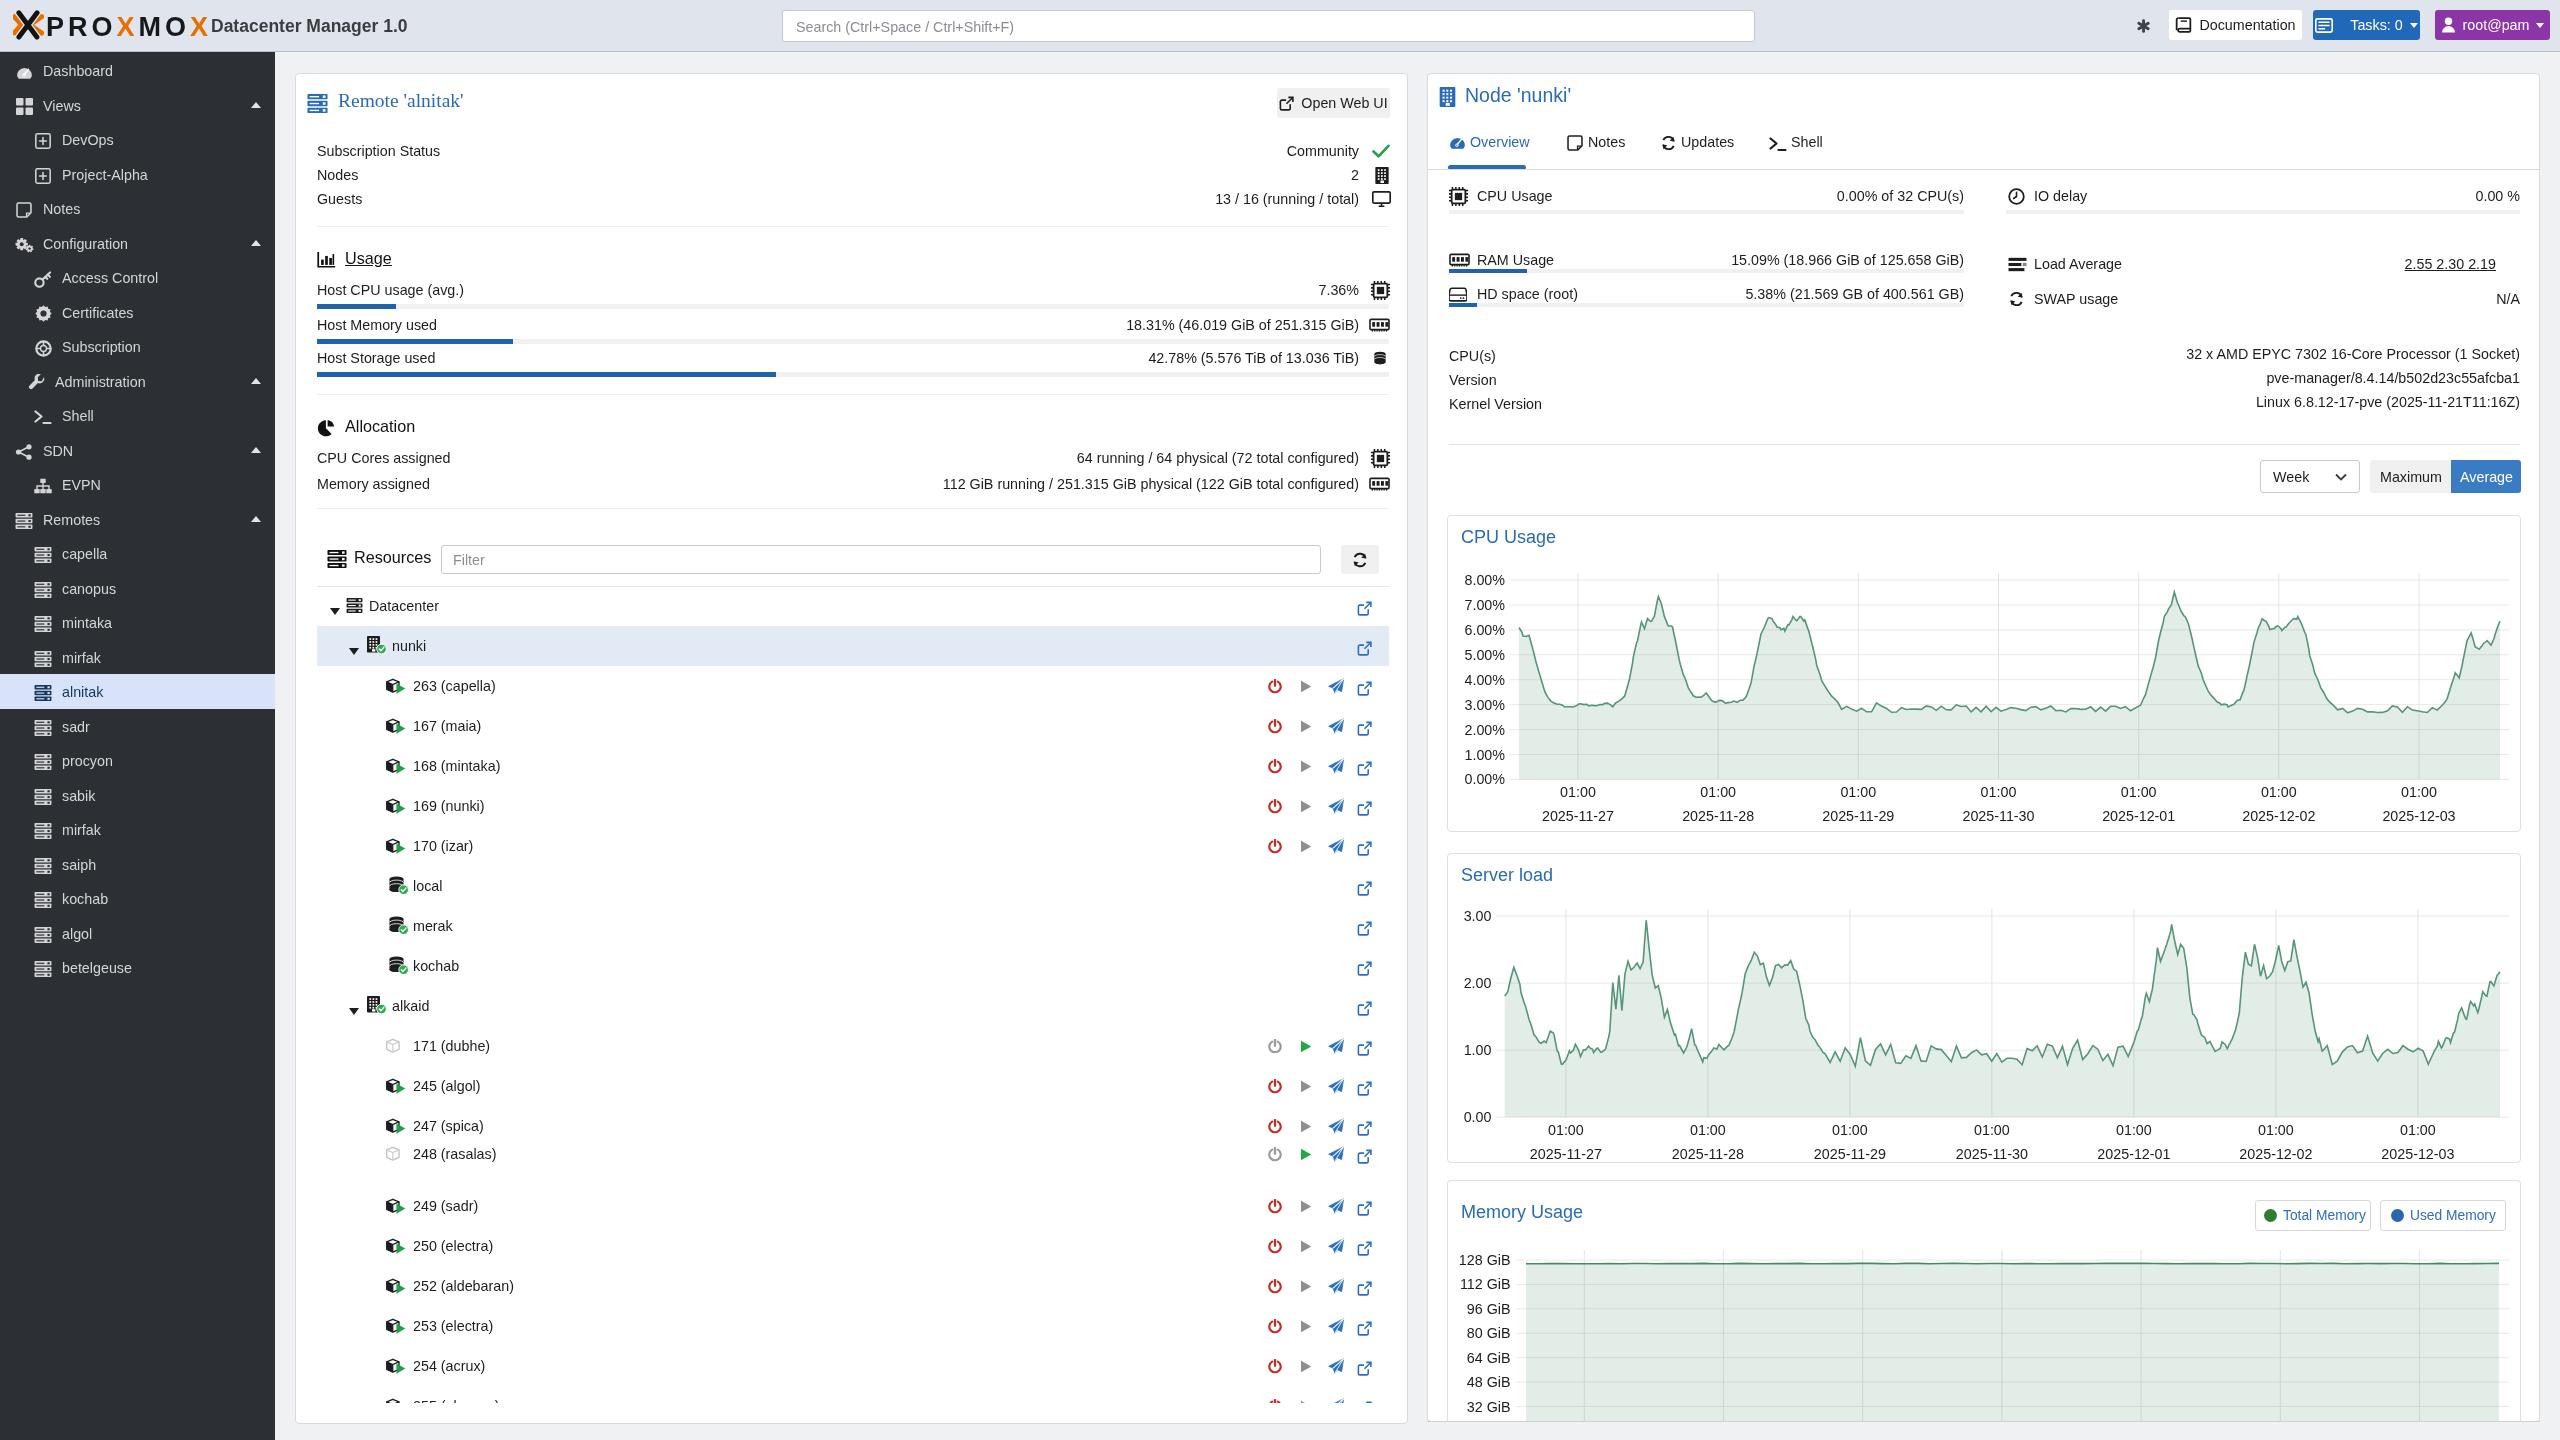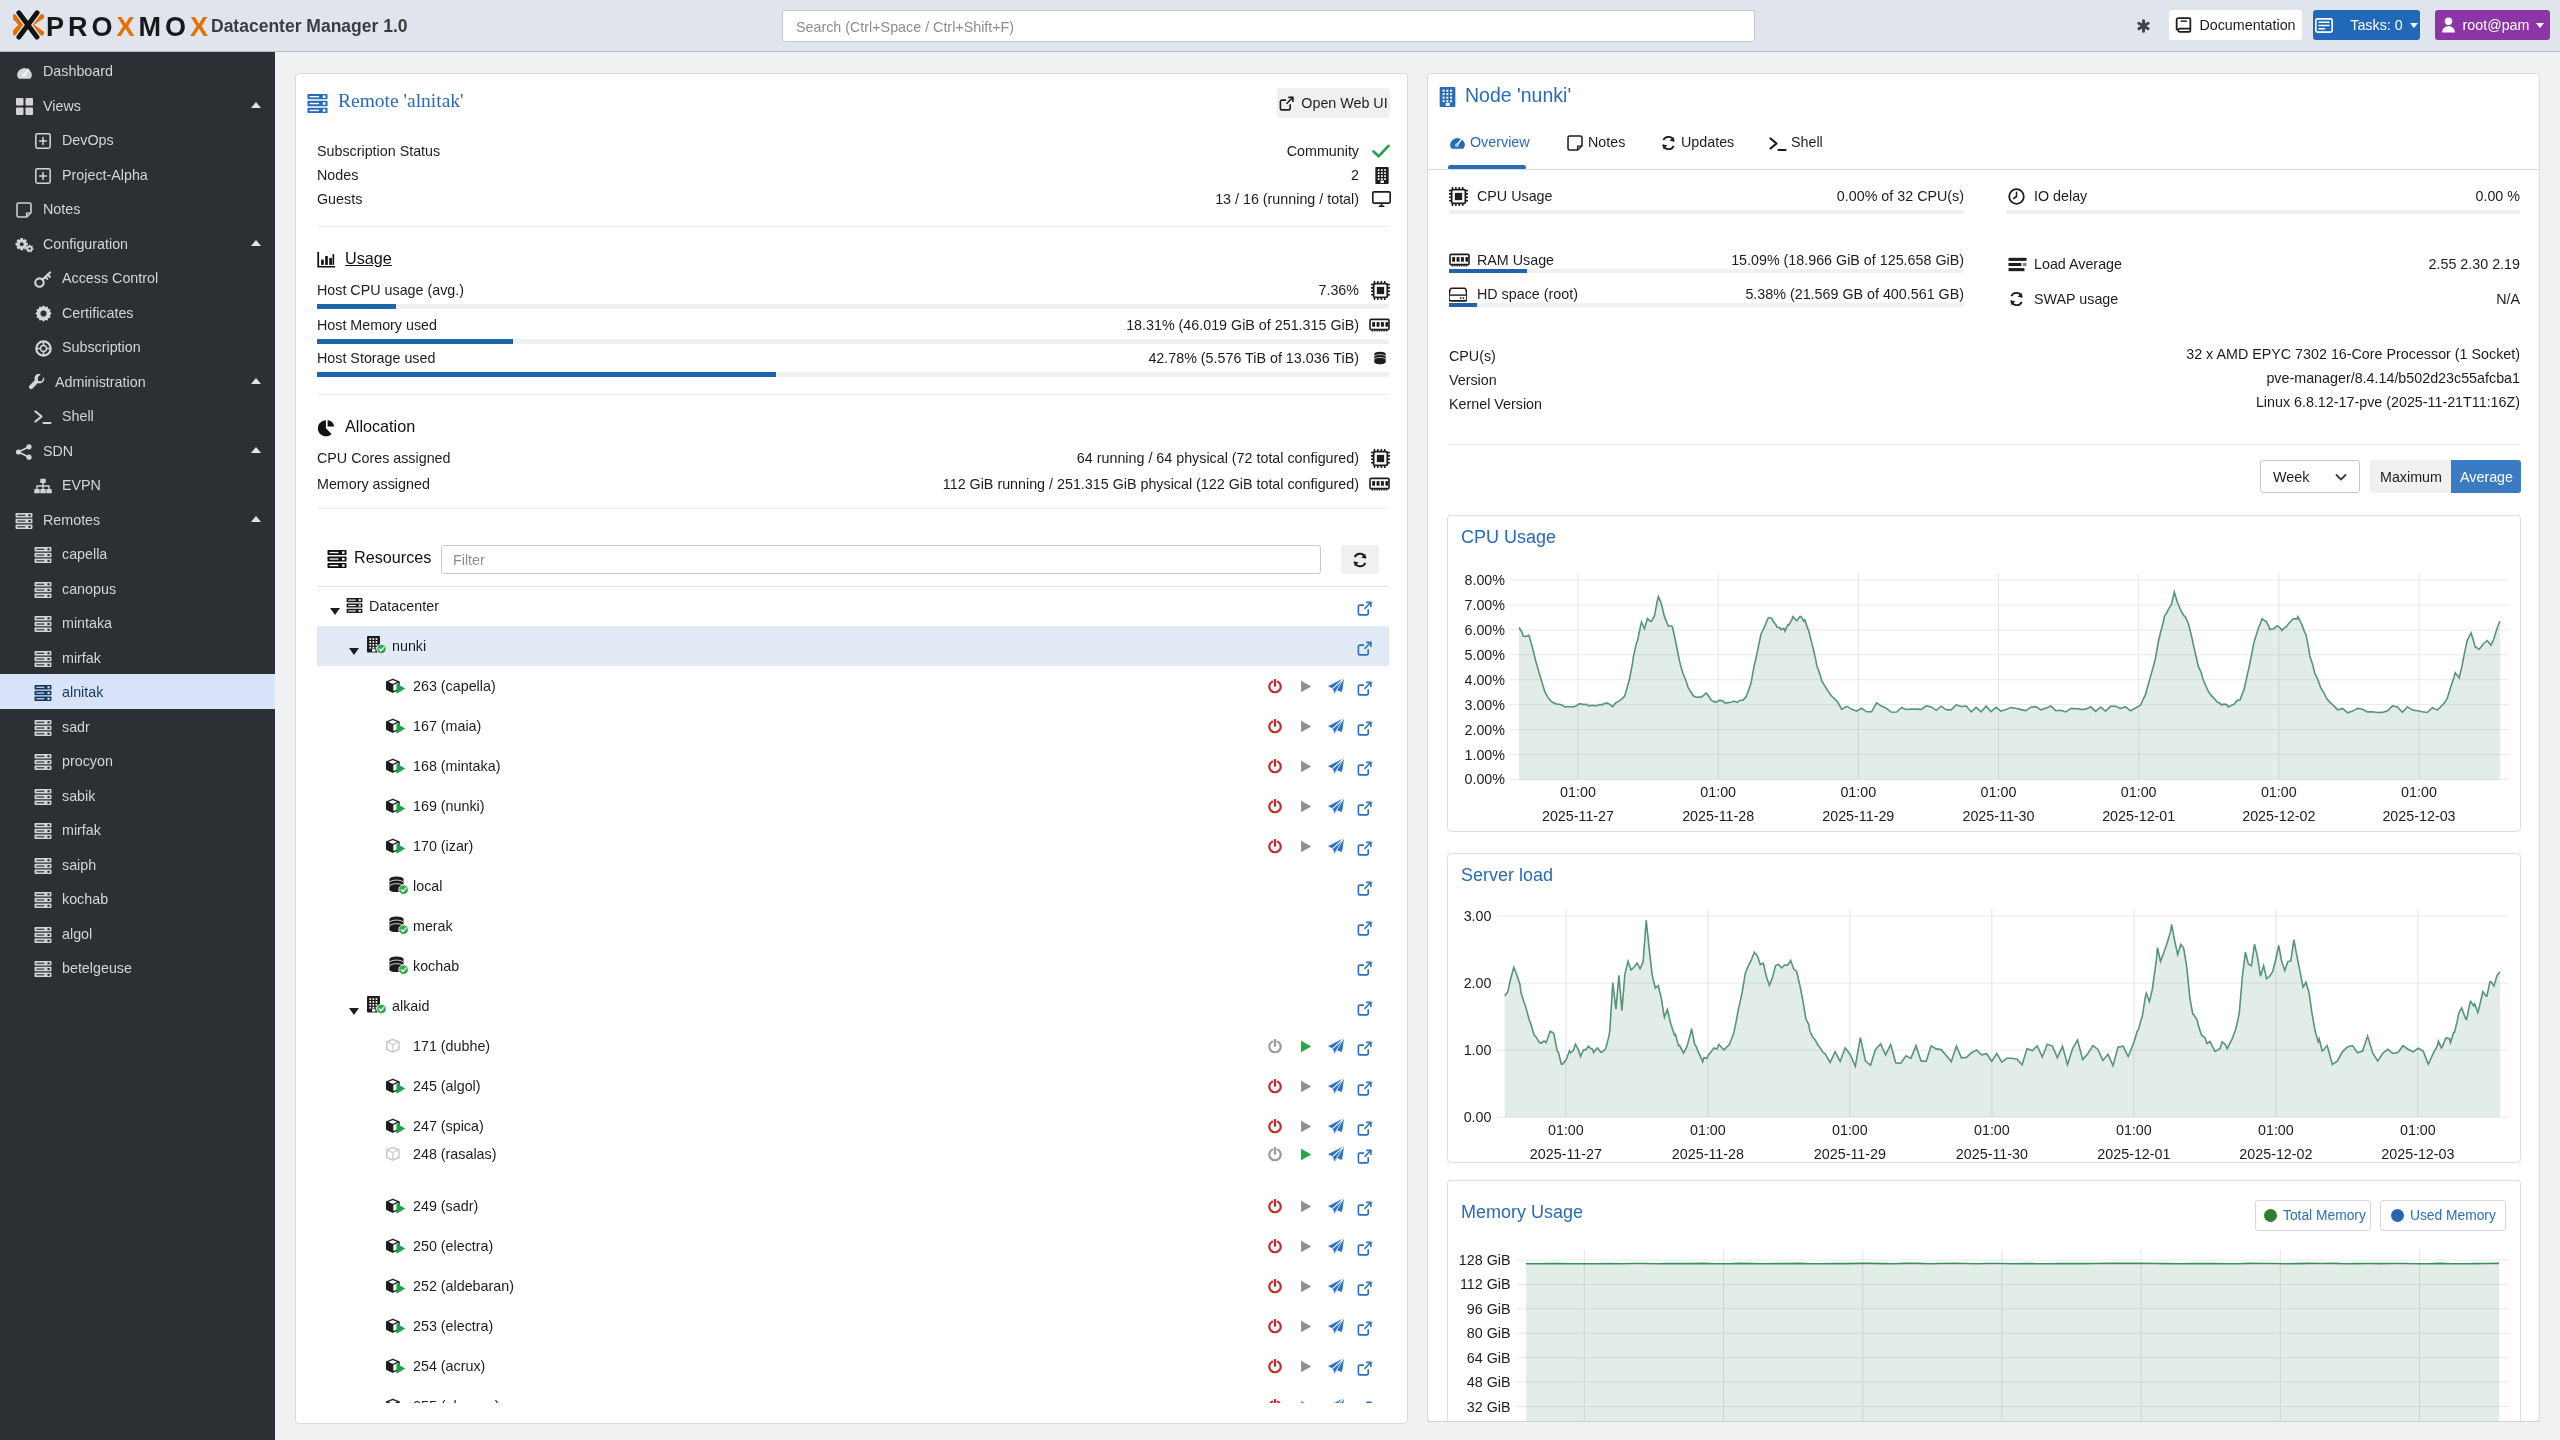--- a/index.html
+++ b/index.html
@@ -1223,21 +1223,21 @@
 <div class="bar" style="left:21px;top:195px;width:515px;height:4px;">
       <span style="width:15.09%"></span>
     </div>
 <div class="icon-abs inline-svg" style="left:580px;top:181px;"><svg width="19" height="15" viewBox="0 0 18.5 14.2" style="">
         <rect x="0.5" y="0.6" width="17.5" height="3" fill="#1d1d1d"></rect>
         <rect x="0.5" y="5.6" width="12.5" height="3" fill="#1d1d1d"></rect>
         <rect x="0.5" y="10.6" width="15.5" height="3" fill="#1d1d1d"></rect>
         <rect x="14.4" y="5.6" width="3.6" height="3" fill="#1d1d1d" opacity="0.55"></rect>
       </svg></div>
 <div class="row-label" style="left:606px;top:182px;">Load Average</div>
-<div class="row-val" style="left:472px;top:182px;width:620px;">2.55 2.30 2.19</div>
+<div class="row-val" style="left:448px;top:182px;width:620px;text-decoration:underline;">2.55 2.30 2.19</div>
 <div class="icon-abs inline-svg" style="left:21px;top:211px;"><svg width="18" height="16" viewBox="0 0 17.7 15.4" style="">
         <path d="M2.6 2 h12.4 a1.8 1.8 0 0 1 1.7 1.5 l1 5.2 v4a1.8 1.8 0 0 1 -1.8 1.8 H1.8 A1.8 1.8 0 0 1 0 12.7 v-4 l1 -5.2 A1.8 1.8 0 0 1 2.6 2 Z" fill="none" stroke="#1d1d1d" stroke-width="1.6"></path>
         <path d="M0.4 8.8 h16.8" stroke="#1d1d1d" stroke-width="1.4"></path>
         <circle cx="11.6" cy="11.7" r="0.9" fill="#1d1d1d"></circle>
         <circle cx="14.2" cy="11.7" r="0.9" fill="#1d1d1d"></circle>
       </svg></div>
 <div class="row-label" style="left:49px;top:212px;">HD space (root)</div>
 <div class="row-val" style="left:-84px;top:212px;width:620px;">5.38% (21.569 GB of 400.561 GB)</div>
 <div class="bar" style="left:21px;top:229px;width:515px;height:4px;">
       <span style="width:5.38%"></span>

